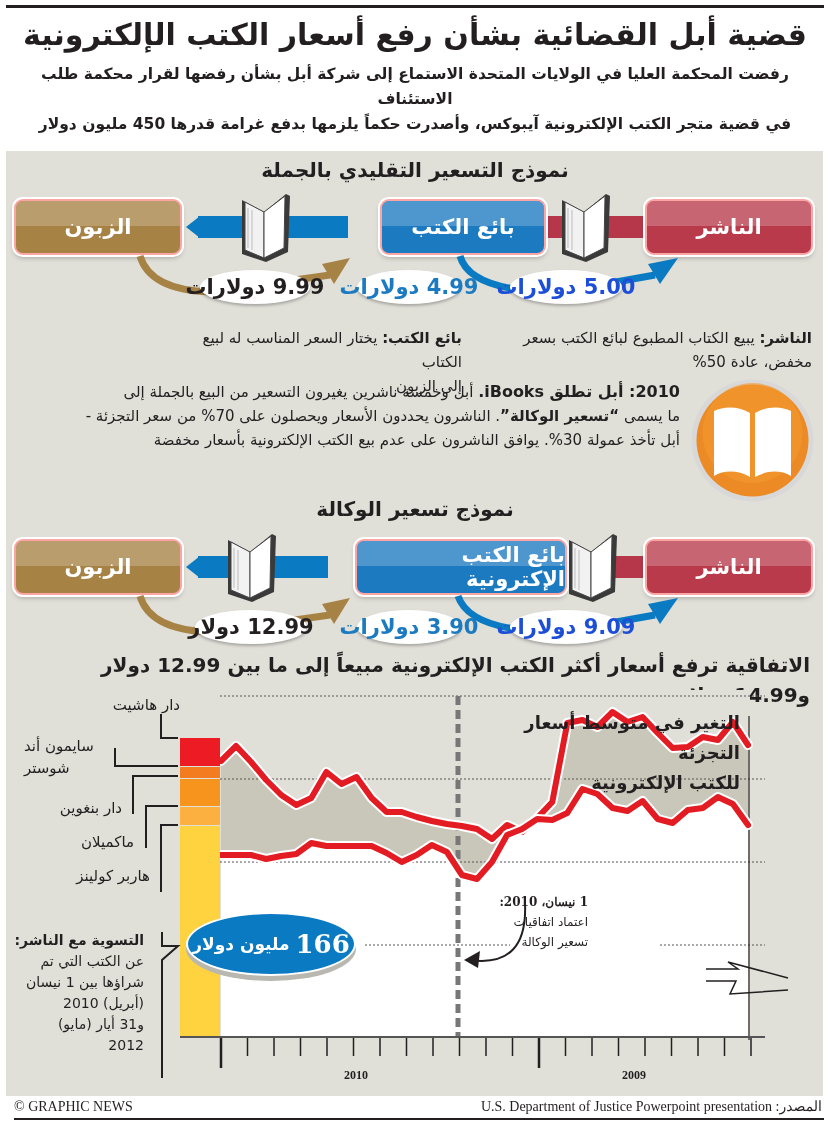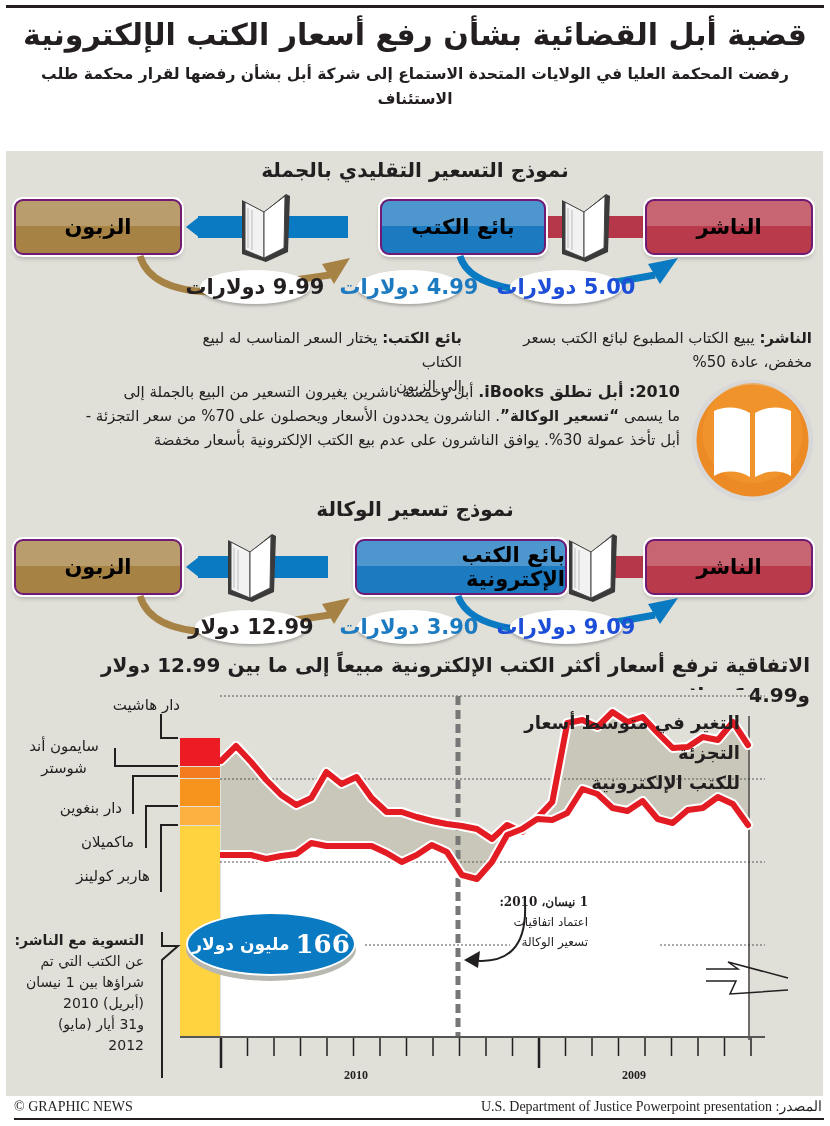--- a/index.html
+++ b/index.html
@@ -7,22 +7,22 @@
   body { position: relative; font-family: "DejaVu Sans", sans-serif; color: #231f20; direction: rtl; }
   .abs { position: absolute; }
 
   .top-rule { left: 6px; top: 5px; width: 818px; height: 3px; background: #231f20; }
   .title { left: 0; top: 12px; width: 830px; text-align: center; font-size: 30px; font-weight: bold; line-height: 46px; letter-spacing: -0.5px; }
   .intro { left: 20px; top: 62px; width: 790px; text-align: center; font-size: 15.5px; font-weight: bold; line-height: 25px; }
 
   .panel { left: 6px; top: 151px; width: 817px; height: 945px; background: #e0dfd8; }
   .section-title { width: 830px; left: 0; text-align: center; font-size: 20px; font-weight: bold; line-height: 30px; }
 
-  .box { height: 56px; border-radius: 9px; border: 2px solid #701a75; display: flex; align-items: center; justify-content: center;
-         color: #000000; font-size: 21px; font-weight: bold; box-shadow: 0 0 0 2px #fff, 0 3px 5px rgba(0,0,0,0.25); overflow: hidden; }
+  .box { height: 56px; border-radius: 9px; border: 2px solid #fca5a5; display: flex; align-items: center; justify-content: center;
+         color: #ffffff; font-size: 21px; font-weight: bold; box-shadow: 0 0 0 2px #fff, 0 3px 5px rgba(0,0,0,0.25); overflow: hidden; }
   .box::before { content: ""; position: absolute; left: 0; right: 0; top: 0; height: 48%; background: rgba(255,255,255,0.22); border-radius: 7px 7px 0 0; }
   .box span { position: relative; }
   .box-customer { background: #a78245; }
   .box-seller { background: #1c7ac0; margin-left: 43px; }
   .box-publisher { background: #b93a4b; }
 
   .band { height: 22px; }
   .band-blue { background: #0a7bc2; }
   .band-red { background: #b7374a; }
 
@@ -32,39 +32,40 @@
           display: flex; align-items: center; justify-content: center; font-size: 21px; font-weight: bold; white-space: nowrap; direction: rtl; }
   .pill-dark { color: #231f20; }
   .pill-blue { color: #1c7ac0; }
   .pill-red { color: #1d4ed8; }
 
   .note { font-size: 15px; line-height: 24px; }
   .note b { font-weight: bold; }
   .ibooks-text { font-size: 15px; line-height: 24px; }
 
   .chart-title { left: 20px; top: 650px; width: 790px; text-align: right; font-size: 20px; font-weight: bold; line-height: 30px; }
-  .pub-label { font-size: 15px; line-height: 22px; text-align: center; white-space: nowrap; }
+  .pub-label { font-size: 15px; line-height: 22px; text-align: left; white-space: nowrap; }
   .chart-caption { font-size: 18px; font-weight: bold; line-height: 30px; text-align: right; }
   .annot { font-size: 12px; line-height: 20px; text-align: right; }
   .settle { font-size: 14px; line-height: 21px; text-align: right; }
   .year { font-size: 12px; font-weight: bold; font-family: Liberation Serif, serif; }
   .oval { width: 170px; height: 64px; border-radius: 50%; background: #0a7bc2; border: 2px solid #fff;
           box-shadow: 0 5px 0 #b8b7b0; color: #fff; display: flex; align-items: center; justify-content: center;
           font-size: 17px; font-weight: bold; direction: rtl; }
   .oval .big { font-size: 26px; font-family: "DejaVu Serif", serif; margin-left: 6px; }
   .footer { font-family: "Liberation Serif", serif; font-size: 14px; line-height: 20px; }
   .bottom-rule { left: 14px; top: 1118px; width: 810px; height: 1.5px; background: #231f20; }
 </style>
 </head>
 <body>
 
 <div class="abs top-rule"></div>
 <div class="abs title">قضية أبل القضائية بشأن رفع أسعار الكتب الإلكترونية</div>
 <div class="abs intro">
   <div>رفضت المحكمة العليا في الولايات المتحدة الاستماع إلى شركة أبل بشأن رفضها لقرار محكمة طلب الاستئناف</div>
+  <div>في قضية متجر الكتب الإلكترونية آيبوكس، وأصدرت حكماً يلزمها بدفع غرامة قدرها 450 مليون دولار</div>
 </div>
 
 <div class="abs panel"></div>
 
 <div class="abs section-title" style="top:155px;">نموذج التسعير التقليدي بالجملة</div>
 
 <div class="abs band band-blue" style="left:198px; top:216px; width:150px;"></div>
 <svg class="abs" style="left:186px; top:216px;" width="14" height="22">
     <polygon points="14,0 0,11 14,22" fill="#0a7bc2"></polygon>
   </svg>

